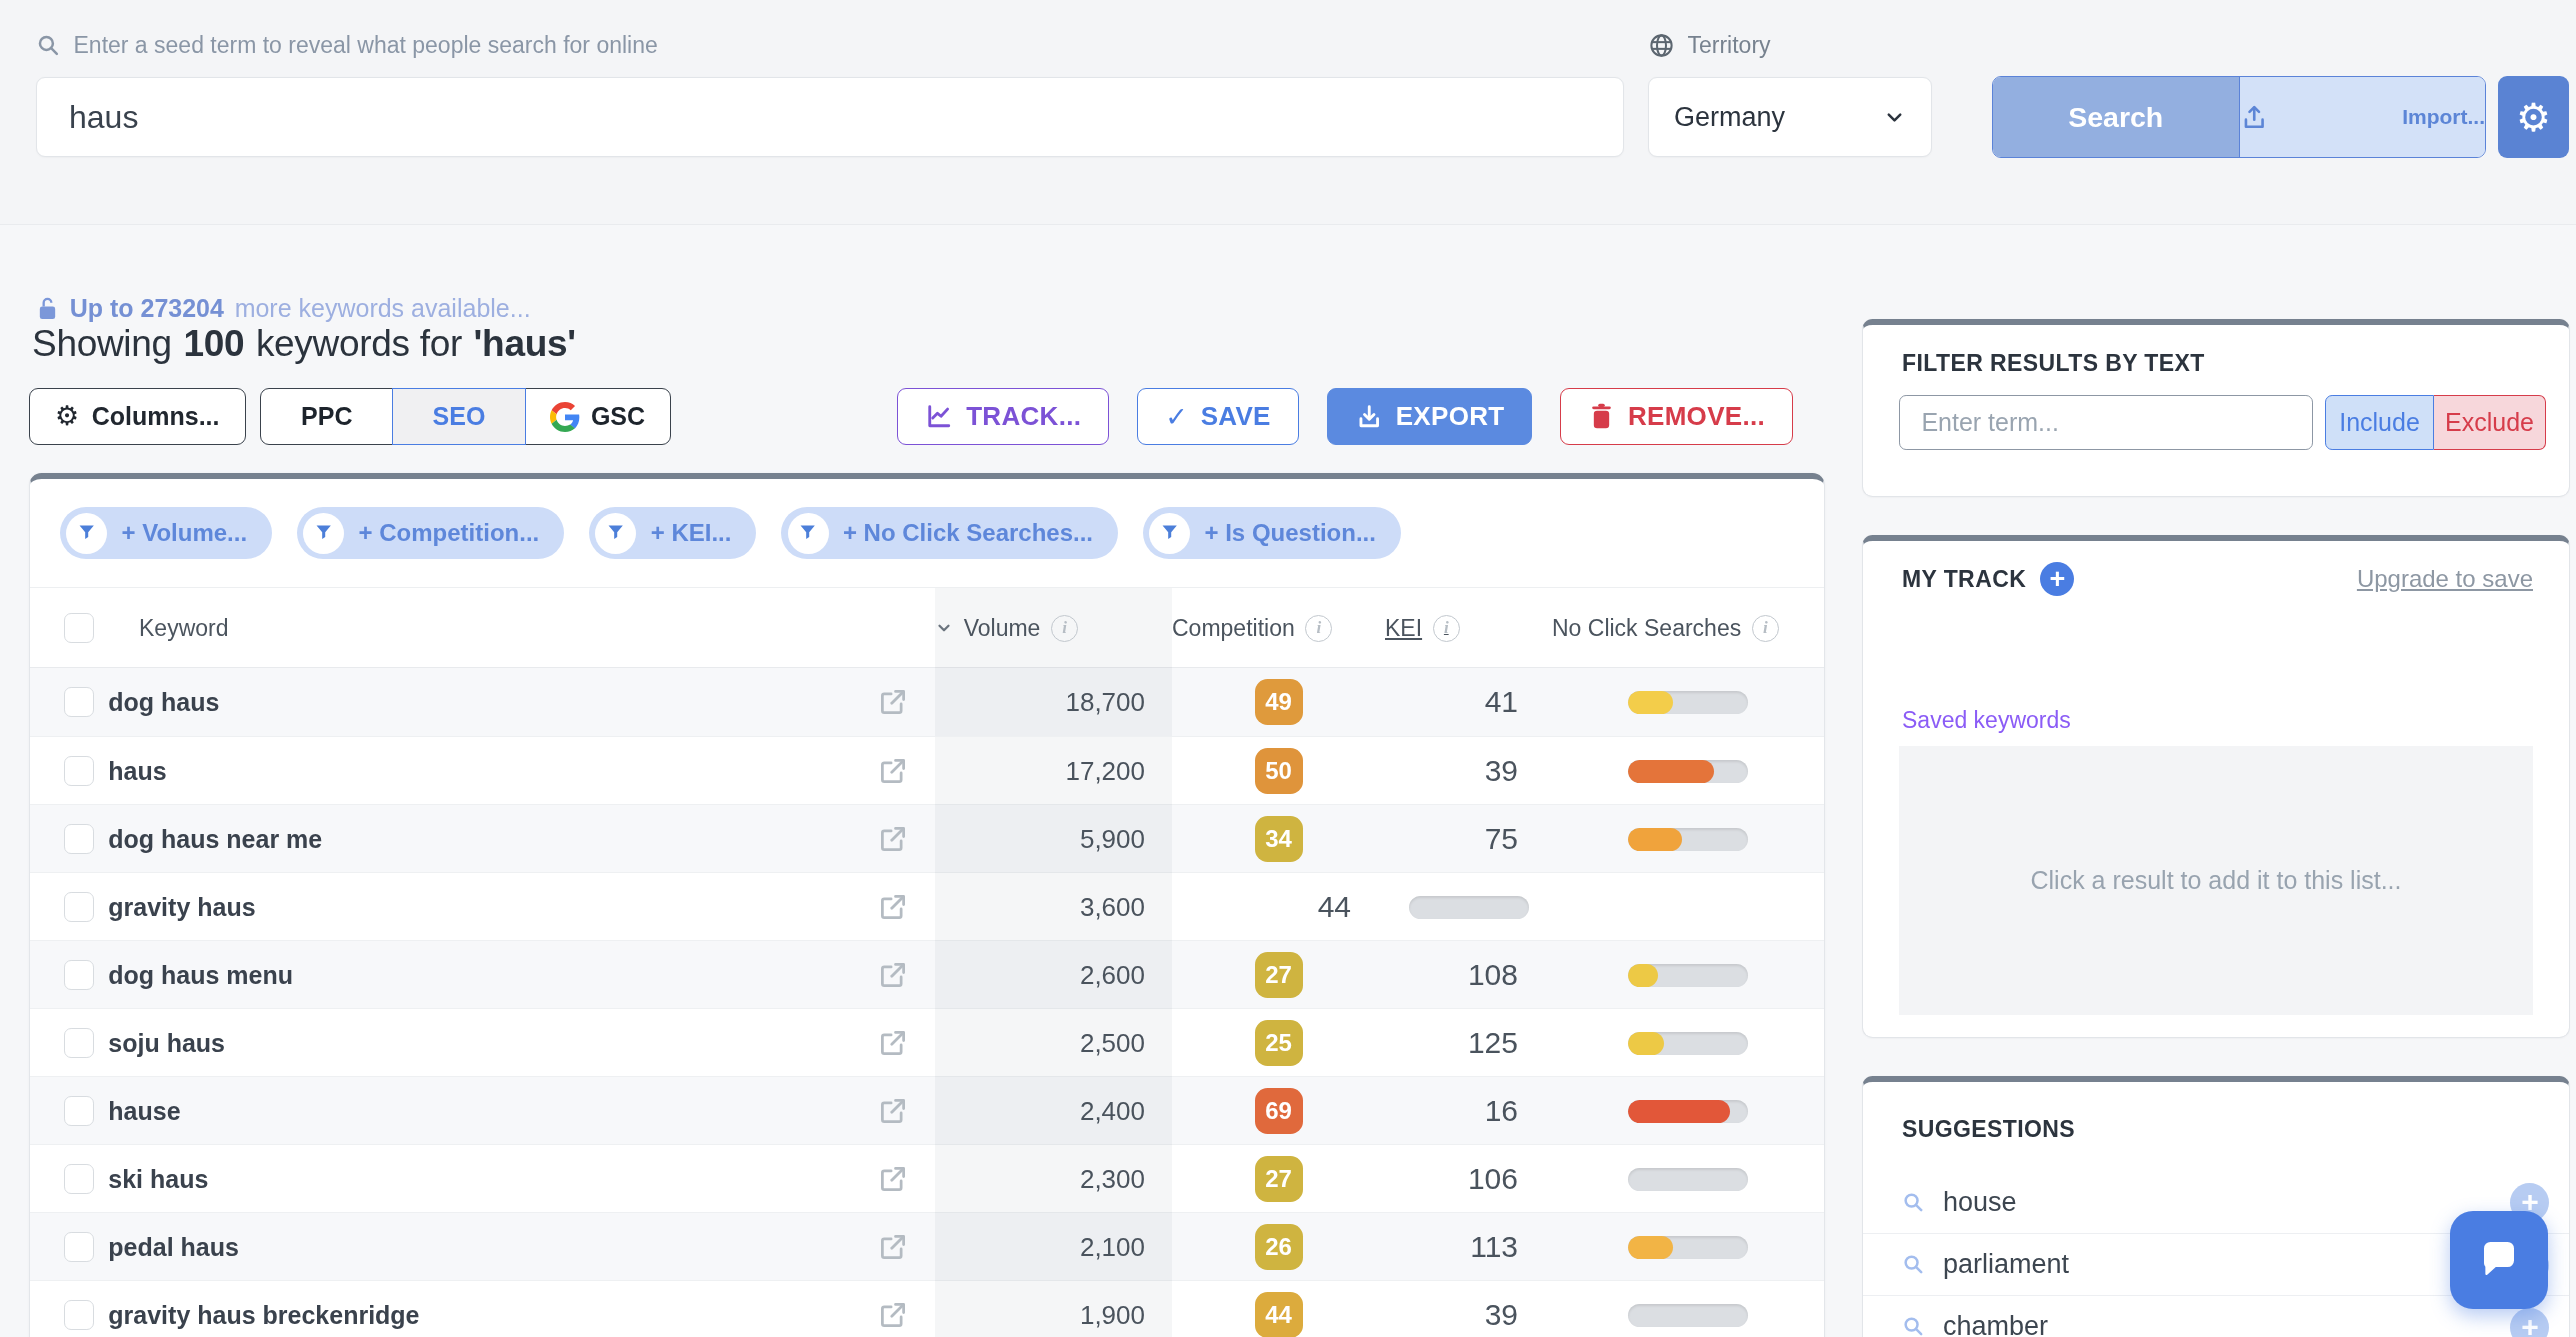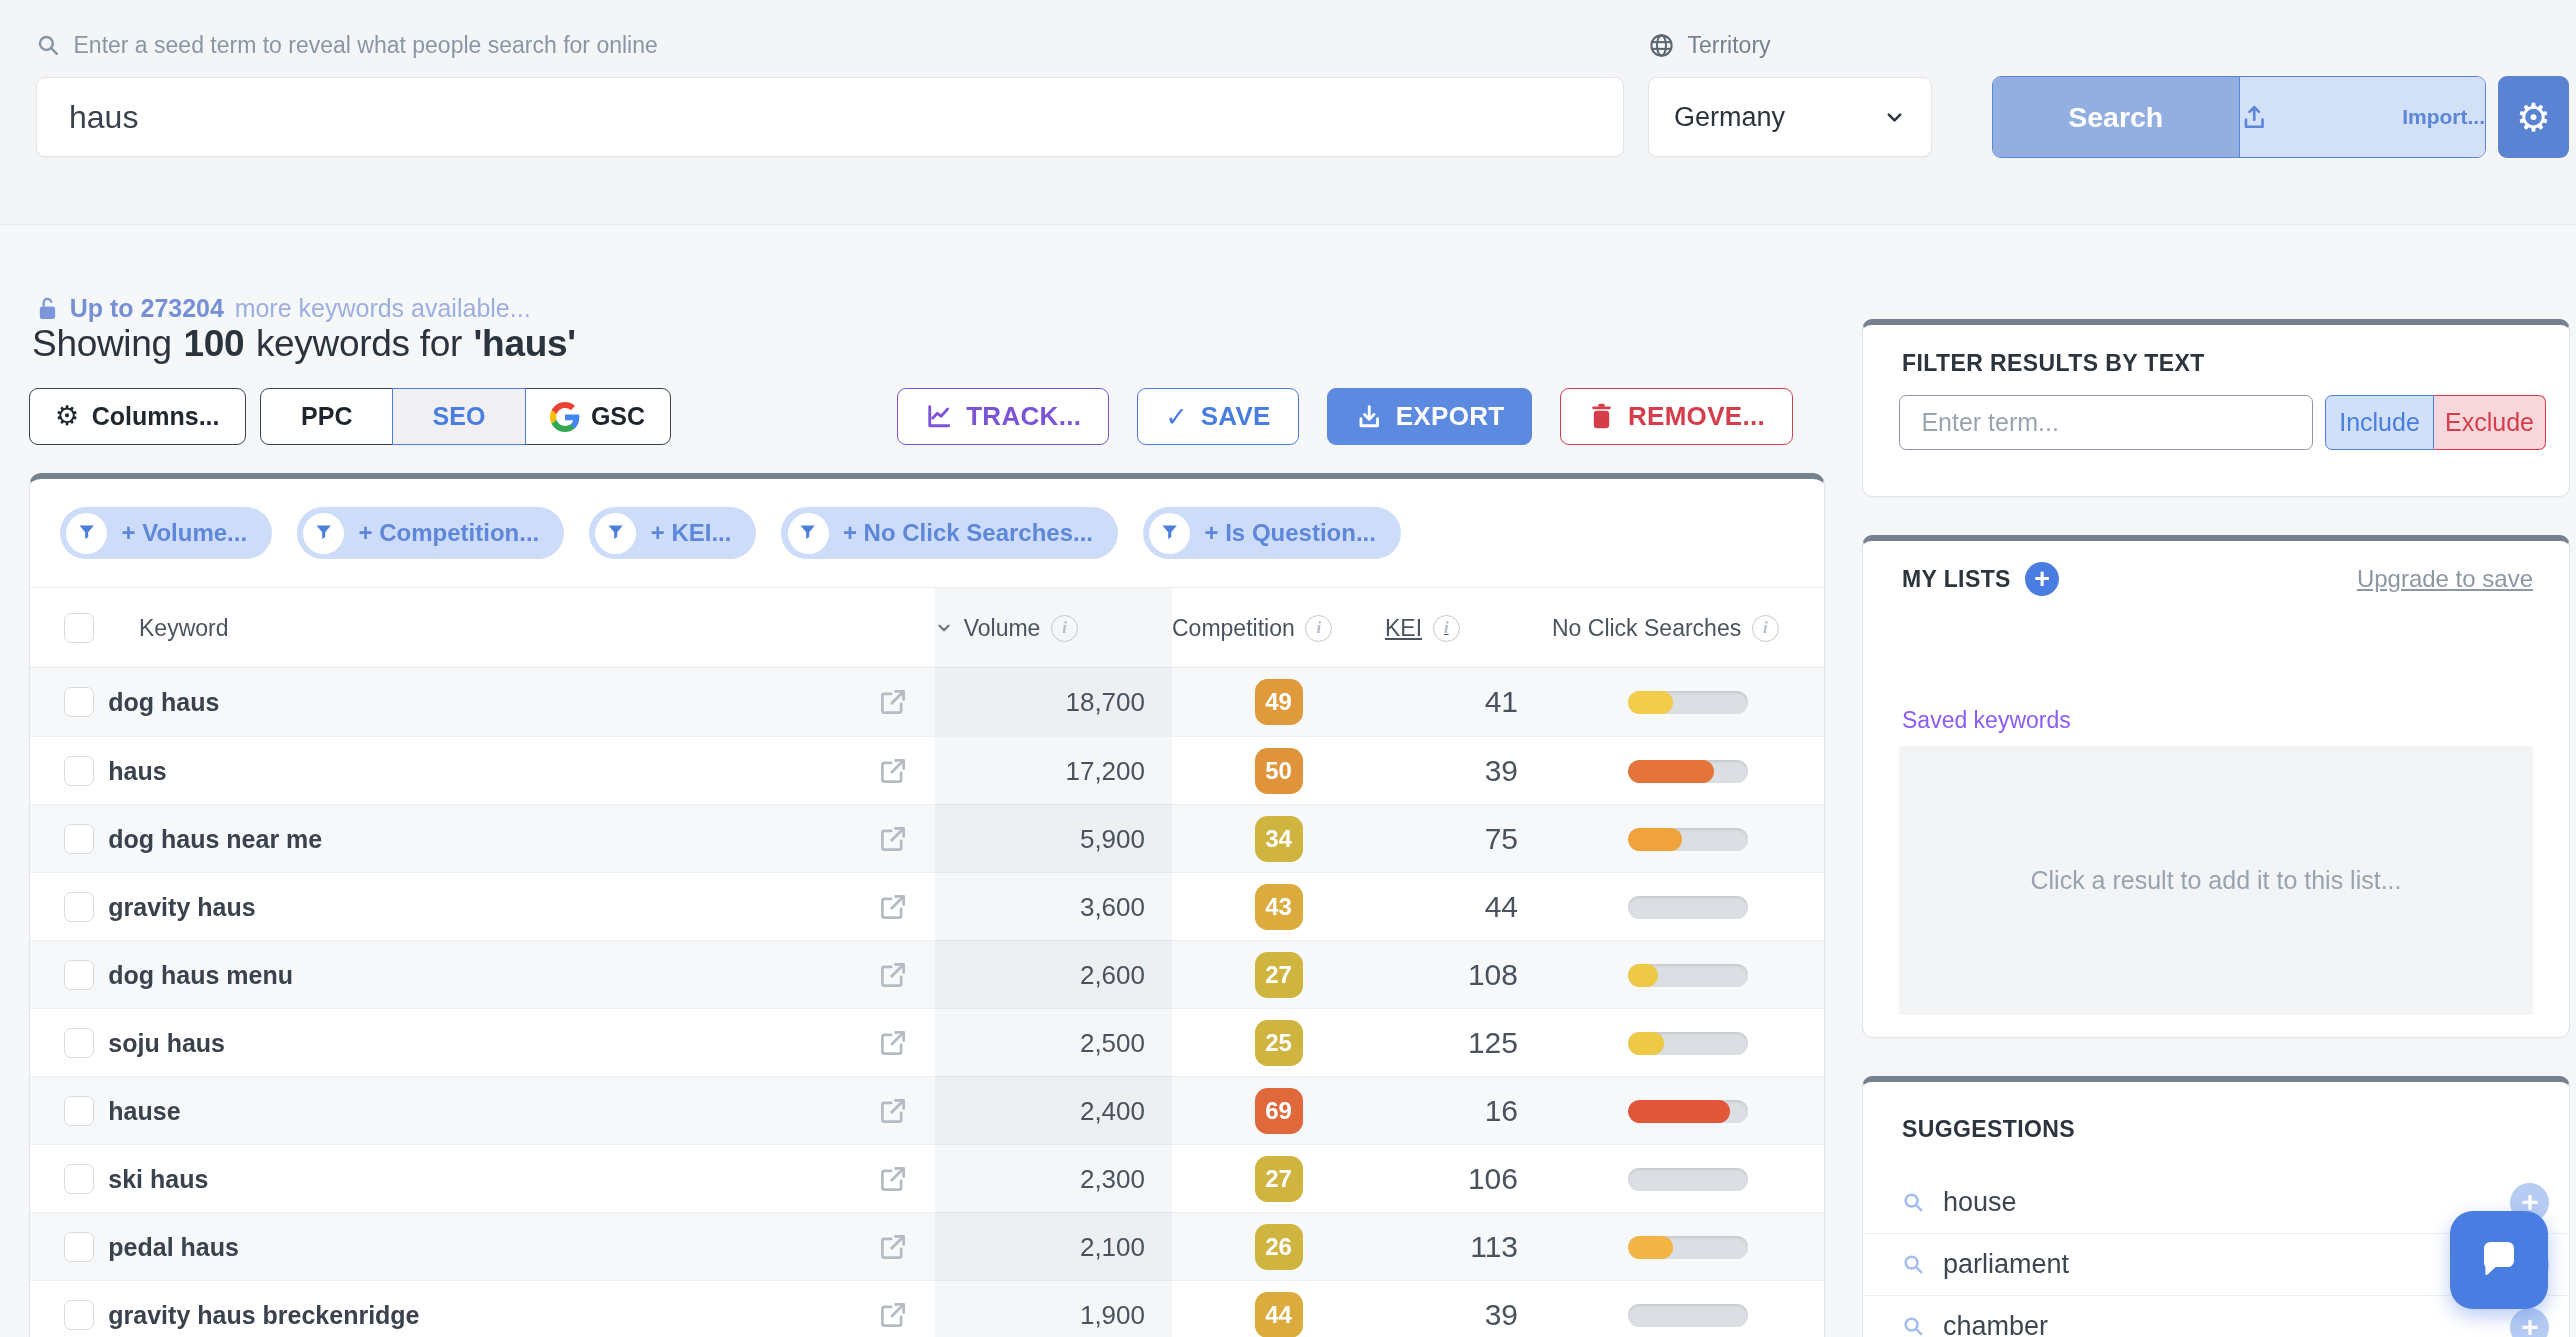--- a/index.html
+++ b/index.html
@@ -378,23 +378,20 @@
       <span class="kw">gravity haus</span>
       <svg class="ext" width="30" height="30" viewBox="0 0 24 24" fill="none" stroke="#b4bbc2" stroke-width="2.2" stroke-linecap="round" stroke-linejoin="round">
               <path d="M18.5 13.5V19a1.5 1.5 0 0 1-1.5 1.5H5A1.5 1.5 0 0 1 3.5 19V7A1.5 1.5 0 0 1 5 5.5h5.5"></path>
               <polyline points="14,3.5 20.5,3.5 20.5,10"></polyline>
               <line x1="11" y1="13" x2="20" y2="4"></line>
             </svg>
     </div>
     <div class="td td-vol">
             <span class="vol">3,600</span>
           </div>
-    <div class="td td-comp">
-            <span class="badge" style="background: rgb(220, 171, 61);">43</span>
-          </div>
     <div class="td td-kei">
             <span class="kei">44</span>
           </div>
     <div class="td td-ncs">
             <span class="bar"></span>
           </div>
   </div>
 
   <div class="grid tr">
     <div class="td td-kw">
@@ -554,21 +551,21 @@
     <div class="panel-title">FILTER RESULTS BY TEXT</div>
     <input class="filter-input" type="text" placeholder="Enter term..." style="">
     <div class="incl-excl">
       <button class="btn-include">Include</button>
       <button class="btn-exclude">Exclude</button>
     </div>
   </div>
 
   <div class="panel" id="panel-lists">
     <div class="lists-head">
-      <span class="panel-title">MY LISTS</span>
+      <span class="panel-title">MY TRACK</span>
       <span class="plus-round">+</span>
       <span class="upgrade">Upgrade to save</span>
     </div>
     <div class="saved-label">Saved keywords</div>
     <div class="empty-area">
       <span>Click a result to add it to this list...</span>
     </div>
   </div>
 
   <div class="panel" id="panel-suggestions">

